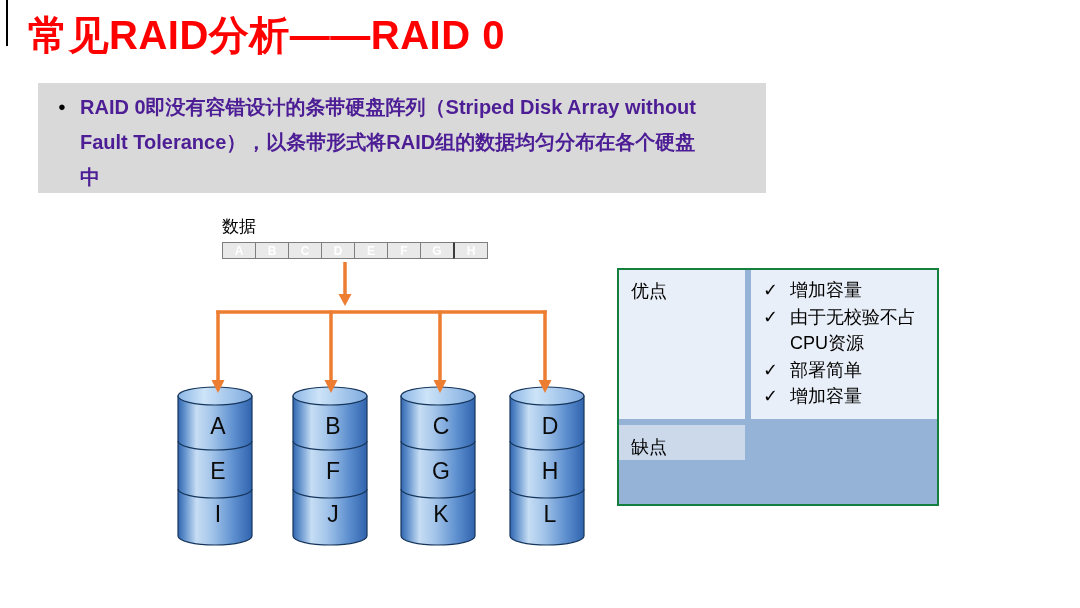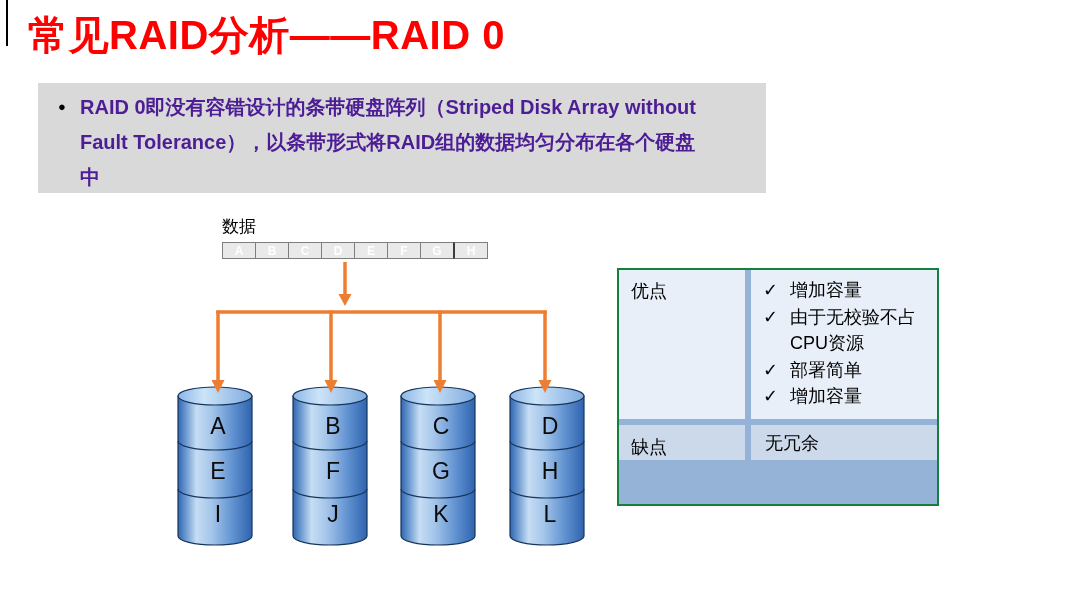--- a/index.html
+++ b/index.html
@@ -179,16 +179,15 @@
       <div class="chk-item">
         <span class="chk">✓</span>
         <span class="chk-text">部署简单</span>
       </div>
       <div class="chk-item">
         <span class="chk">✓</span>
         <span class="chk-text">增加容量</span>
       </div>
     </div>
     <div class="cell band label-cell mid">缺点</div>
-    <div class="cell band value-cell">无冗余</div>
   </div>
 
 </div>
 
 </body></html>

